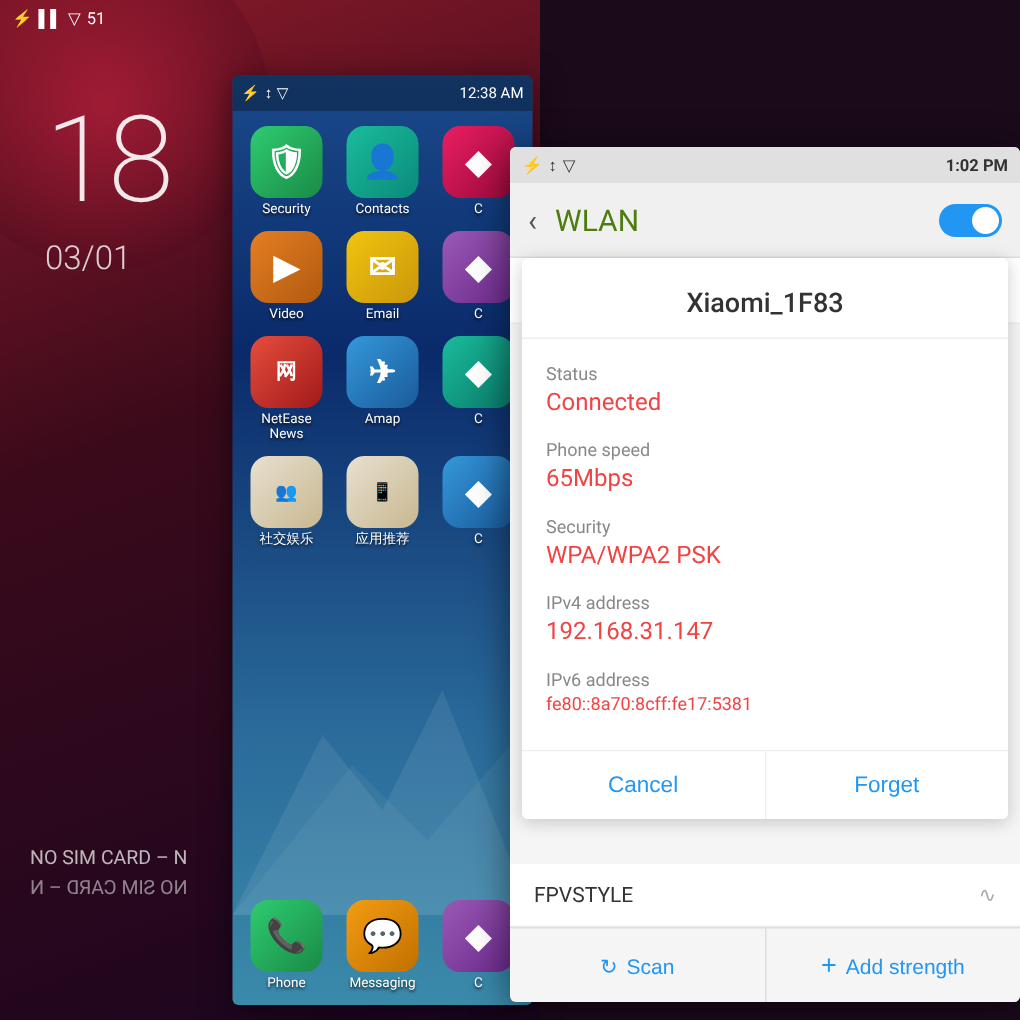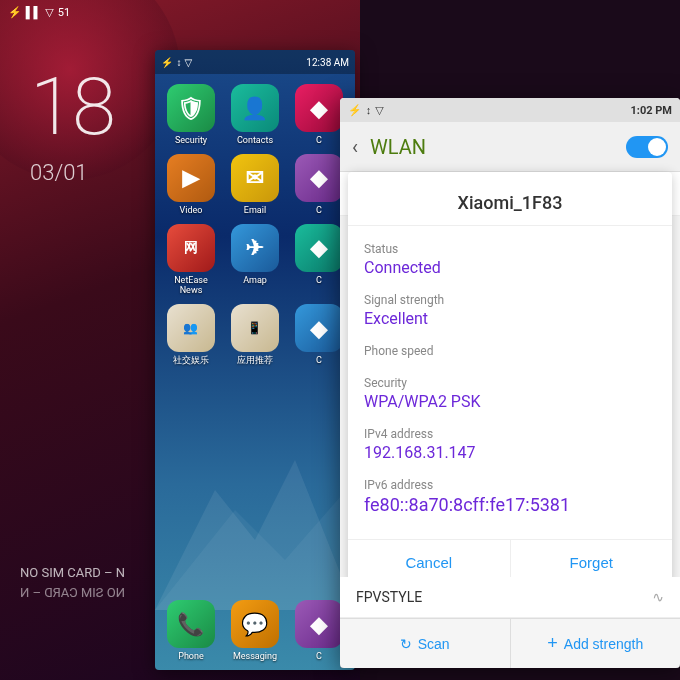--- a/index.html
+++ b/index.html
@@ -251,21 +251,21 @@
     .wifi-detail-row {
       padding: 8px 0;
     }
     .wifi-detail-label {
       font-size: 12px;
       color: #888;
       margin-bottom: 2px;
     }
     .wifi-detail-value {
       font-size: 16px;
-      color: #6d28d9;
+      color: #ef4444;
       font-weight: 400;
     }
     .wifi-detail-actions {
       display: flex;
       border-top: 1px solid #eee;
       margin-top: 8px;
     }
     .wifi-action-btn {
       flex: 1;
       padding: 14px;
@@ -460,37 +460,34 @@
   </div>
 
   <div class="wifi-detail">
     <div class="wifi-detail-title">Xiaomi_1F83</div>
     <div class="wifi-detail-body">
       <div class="wifi-detail-row">
         <div class="wifi-detail-label">Status</div>
         <div class="wifi-detail-value">Connected</div>
       </div>
       <div class="wifi-detail-row">
-        <div class="wifi-detail-label">Signal strength</div>
-        <div class="wifi-detail-value">Excellent</div>
-      </div>
-      <div class="wifi-detail-row">
         <div class="wifi-detail-label">Phone speed</div>
+        <div class="wifi-detail-value">65Mbps</div>
       </div>
       <div class="wifi-detail-row">
         <div class="wifi-detail-label">Security</div>
         <div class="wifi-detail-value">WPA/WPA2 PSK</div>
       </div>
       <div class="wifi-detail-row">
         <div class="wifi-detail-label">IPv4 address</div>
         <div class="wifi-detail-value">192.168.31.147</div>
       </div>
       <div class="wifi-detail-row">
         <div class="wifi-detail-label">IPv6 address</div>
-        <div class="wifi-detail-value" style="font-size:18px;">fe80::8a70:8cff:fe17:5381</div>
+        <div class="wifi-detail-value" style="font-size:12px;">fe80::8a70:8cff:fe17:5381</div>
       </div>
     </div>
     <div class="wifi-detail-actions">
       <button class="wifi-action-btn">Cancel</button>
       <button class="wifi-action-btn">Forget</button>
     </div>
   </div>
 
   <div class="wlan-bottom-list">
     <div class="wlan-list-item">

